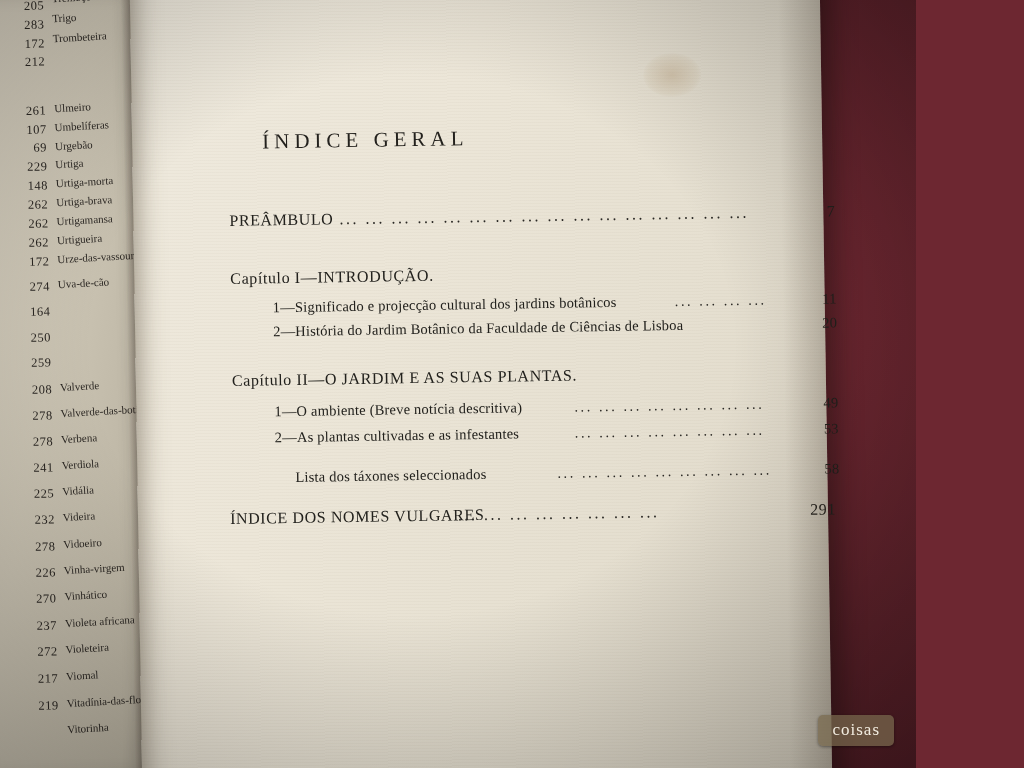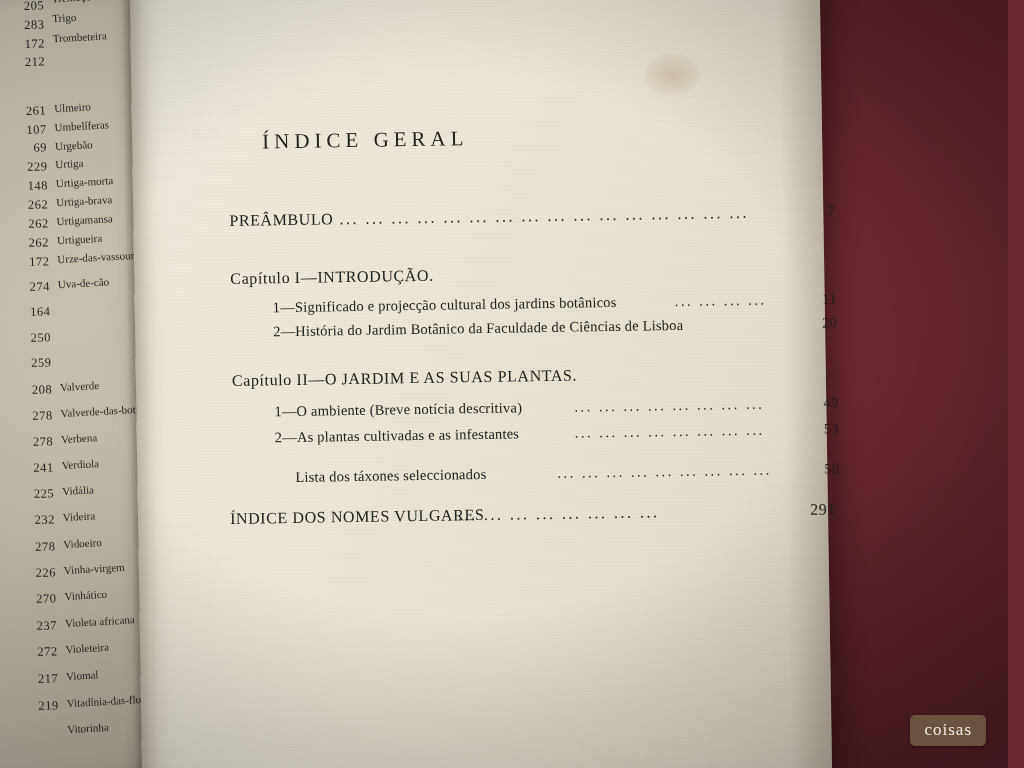--- a/index.html
+++ b/index.html
@@ -8,21 +8,21 @@
   }
   body {
     width: 1024px;
     height: 768px;
     overflow: hidden;
     background: #6d2731;
     font-family: "Liberation Serif", serif;
   }
   #scene {
     position: relative;
-    width: 1008px;
+    width: 916px;
     height: 768px;
     background: radial-gradient(ellipse at 70% 40%, #7a2b36 0%, #5e222b 55%, #4a1a22 100%);
     overflow: hidden;
     text-decoration: underline;
   }
 
   
   .left-page {
     position: absolute;
     left: -14px;

